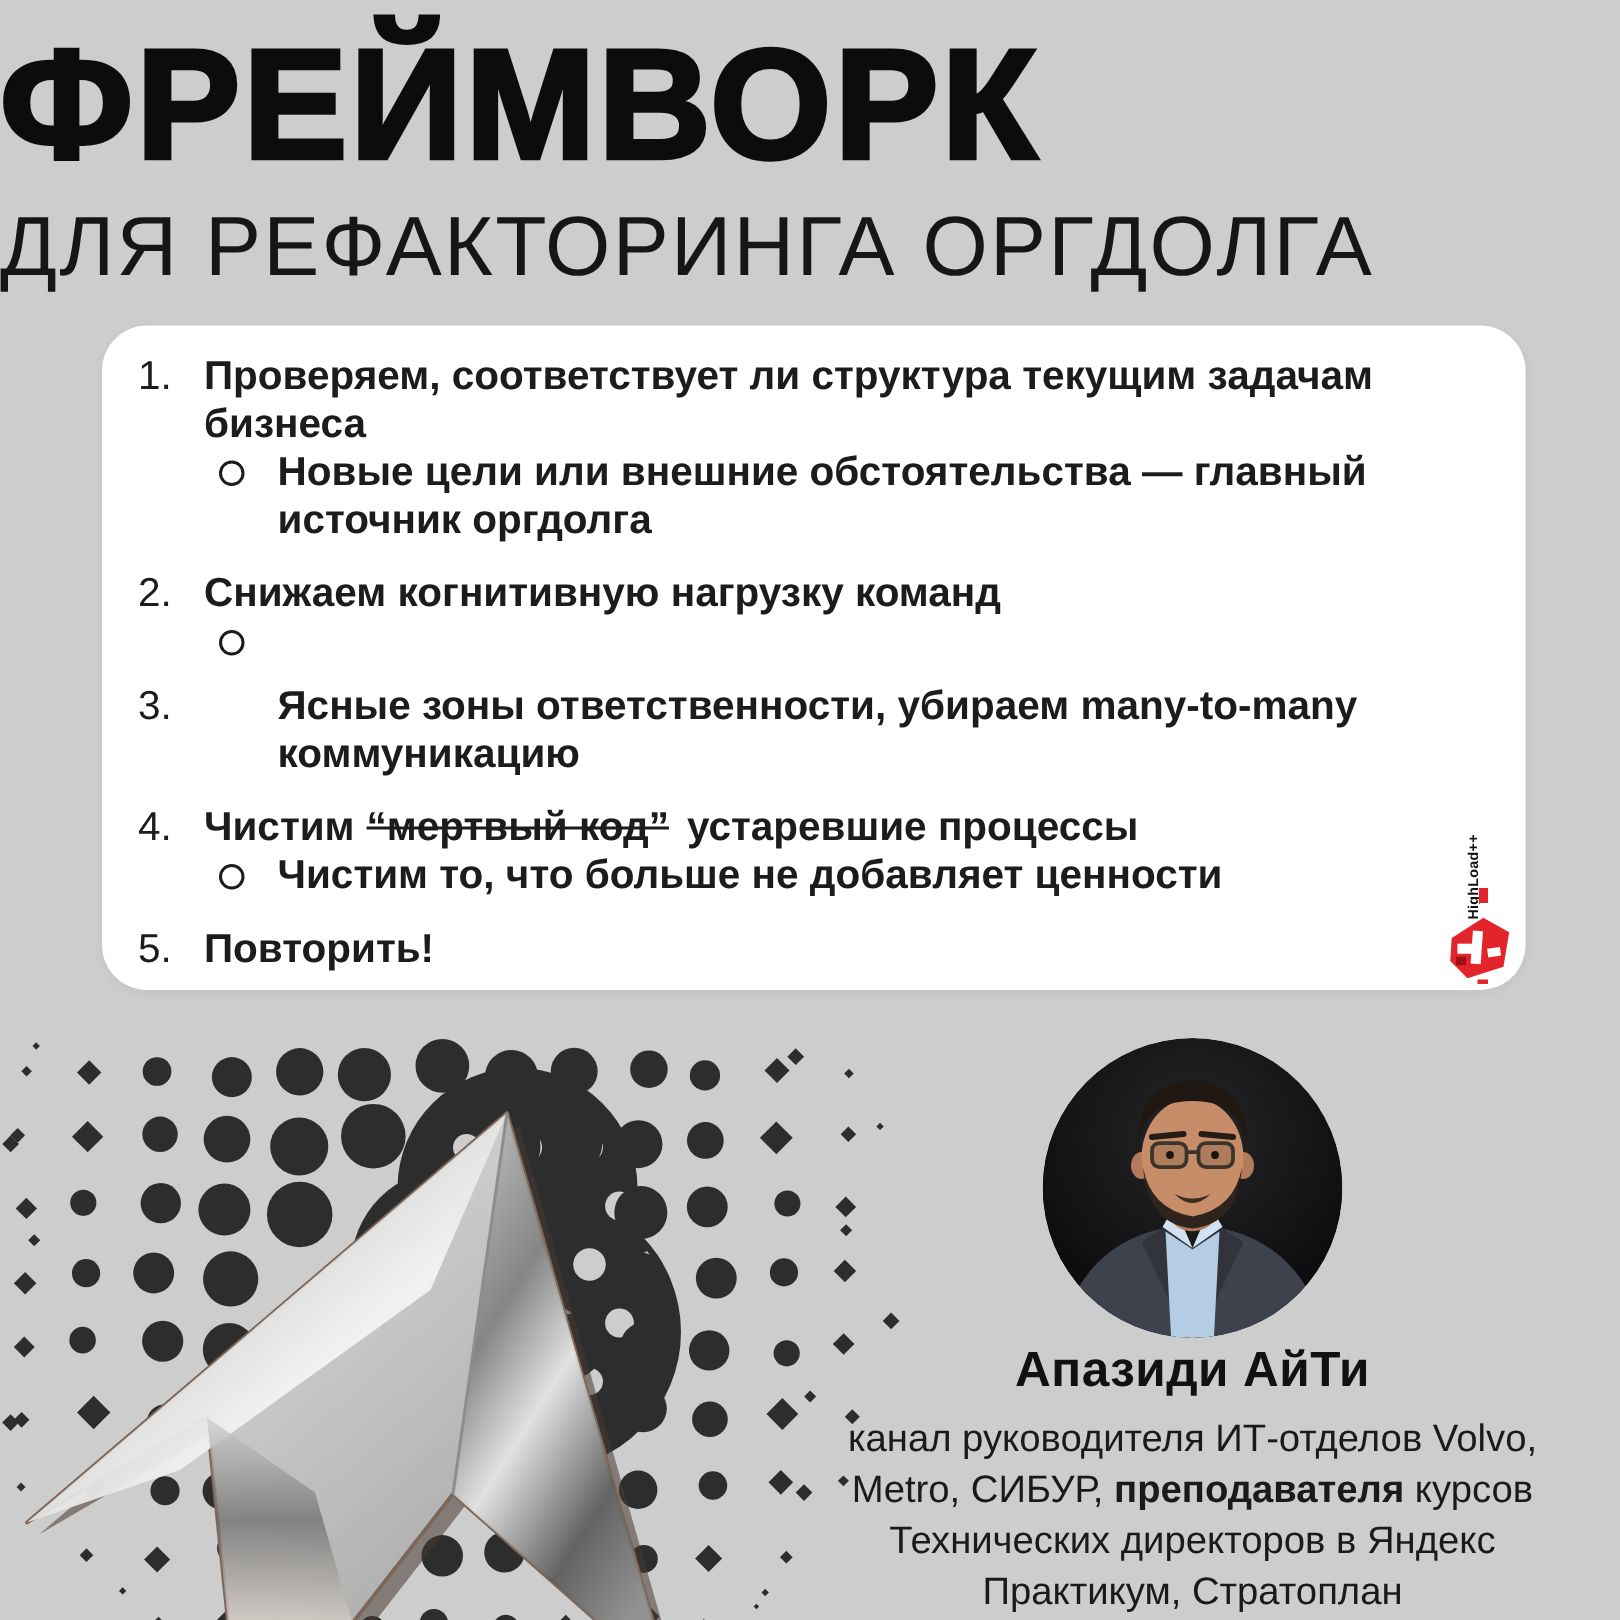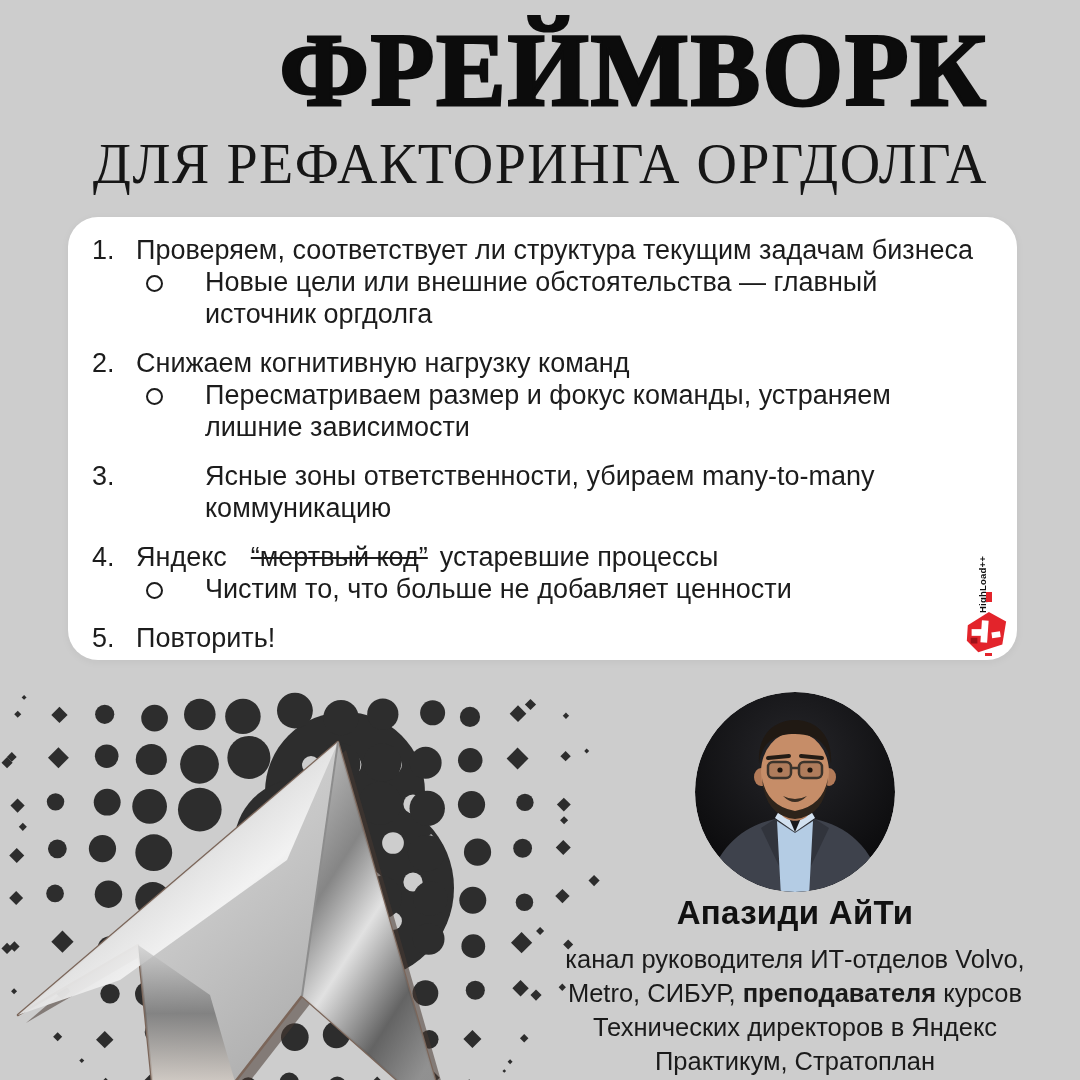--- a/index.html
+++ b/index.html
@@ -6,47 +6,47 @@
     --bg:#cdcdcd; --card:#ffffff; --ink:#141414; --red:#e3242b; --dot:#2d2d2d;
   }
   html,body{margin:0;padding:0;}
   body{
     width:1080px;height:1080px;position:relative;overflow:hidden;
     background:var(--bg);
     font-family:"Liberation Sans","DejaVu Sans",sans-serif;
     color:var(--ink);
   }
   
-  .title-wrap{position:absolute;top:16px;left:0;width:988px;text-align:right;font-family:Liberation Serif, serif;}
+  .title-wrap{position:absolute;top:16px;left:0;width:988px;text-align:left;}
   .title-main{
     font-size:104px;line-height:1.04;font-weight:700;letter-spacing:2px;
     color:#0c0c0c;-webkit-text-stroke:3px #0c0c0c;margin:0;
   }
   .title-sub{
     font-size:56px;line-height:1.15;font-weight:400;letter-spacing:1.5px;
     color:#161616;margin-top:8px;
   }
   
   .card{
     position:absolute;left:68px;top:217px;width:949px;height:443px;
     background:var(--card);border-radius:30px;box-shadow:0 2px 8px rgba(0,0,0,.05);
     padding:17px 0 0 24px;box-sizing:border-box;font-size:27px;line-height:32px;
     color:#1c1c1c;
   }
   .item{display:flex;margin-bottom:17px;}
   .item .num{width:44px;flex:none;}
-  .item .body{flex:1;min-width:0;}
-  .sub{display:flex;padding-left:10px;gap:20px;}
+  .item .body{flex:1;min-width:0;font-weight:bold;}
+  .sub{display:flex;padding-left:10px;}
   .ring{
     width:13px;height:13px;border:2px solid #1c1c1c;border-radius:50%;
     flex:none;margin-top:9px;margin-right:22px;
   }
   .ring.hidden{visibility:hidden;}
   .subtext{max-width:740px;}
-  .struck{text-decoration:line-through;margin-left:24px;}
+  .struck{text-decoration:line-through;margin-left:8px;}
   .post{margin-left:12px;}
   
   .hl-label{
     position:absolute;left:988px;top:602px;transform:rotate(-90deg);
     transform-origin:left bottom;font-size:9.5px;font-weight:700;
     letter-spacing:.2px;color:#111;white-space:nowrap;
   }
   .hl-date{position:absolute;left:986px;top:592px;width:6px;height:10px;background:var(--red);}
   .hl-logo{position:absolute;left:963px;top:609px;width:46px;height:46px;}
   .hl-tm{position:absolute;left:985px;top:653px;width:7px;height:3px;background:var(--red);}
@@ -81,40 +81,39 @@
       </div>
     </div>
   </div>
 
   <div class="item">
     <div class="num">2.</div>
     <div class="body">
       <div class="main">Снижаем когнитивную нагрузку команд</div>
       <div class="sub">
         <span class="ring"></span>
-        <div class="subtext">Пересматриваем размер и фокус команды, устраняем лишние зависимости</div>
       </div>
     </div>
   </div>
 
   <div class="item">
     <div class="num">3.</div>
     <div class="body">
       <div class="sub">
         <span class="ring hidden"></span>
         <div class="subtext">Ясные зоны ответственности, убираем many-to-many коммуникацию</div>
       </div>
     </div>
   </div>
 
   <div class="item">
     <div class="num">4.</div>
     <div class="body">
       <div class="main">
-        <span>Яндекс</span><span class="struck">“мертвый код”</span><span class="post">устаревшие процессы</span>
+        <span>Чистим</span><span class="struck">“мертвый код”</span><span class="post">устаревшие процессы</span>
       </div>
       <div class="sub">
         <span class="ring"></span>
         <div class="subtext">Чистим то, что больше не добавляет ценности</div>
       </div>
     </div>
   </div>
 
   <div class="item">
     <div class="num">5.</div>

